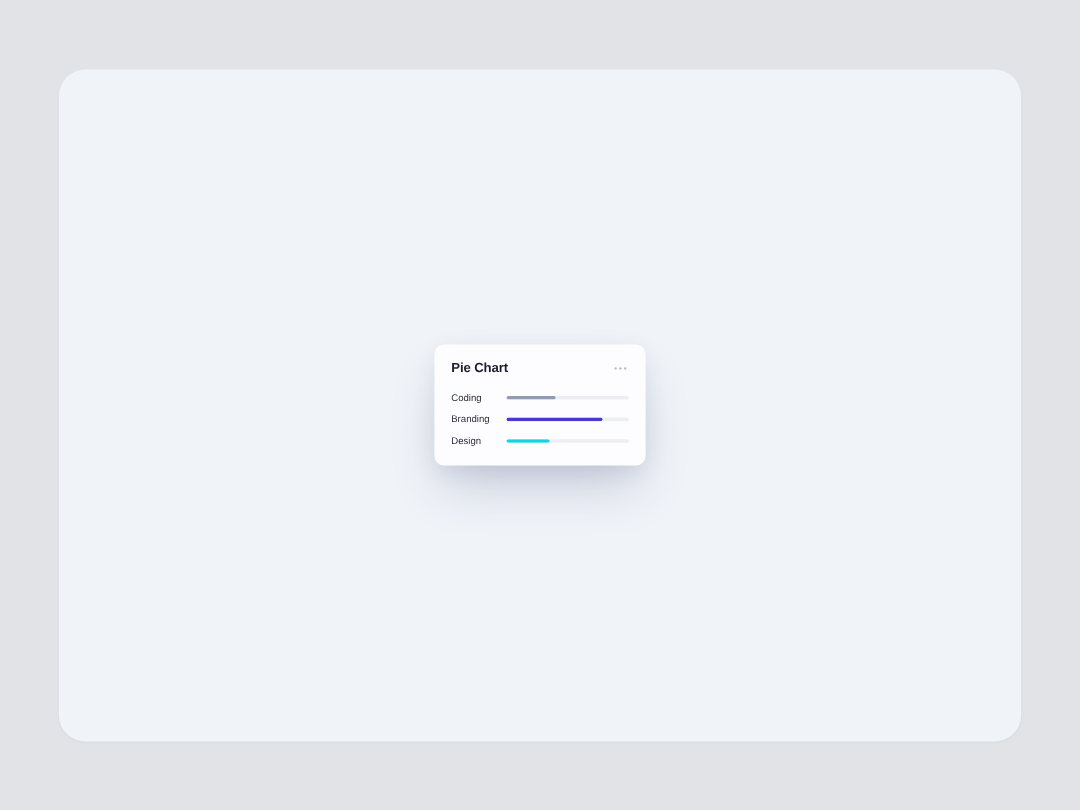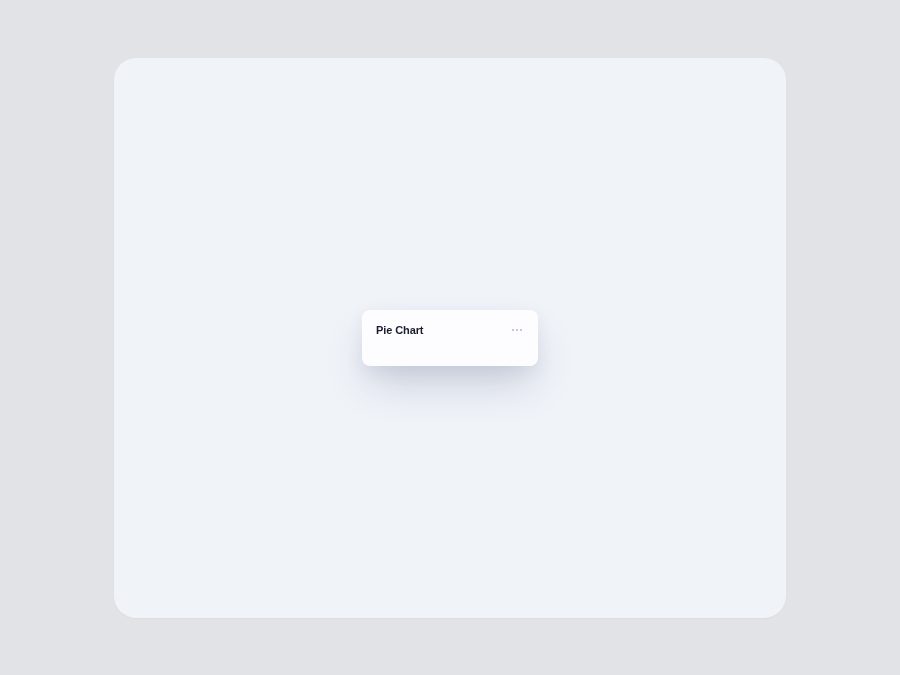--- a/index.html
+++ b/index.html
@@ -7,21 +7,21 @@
       font-family: -apple-system, BlinkMacSystemFont, 'Segoe UI', sans-serif;
       background: #e1e3e7;
       width: 900px;
       height: 675px;
       display: flex;
       align-items: center;
       justify-content: center;
       overflow: hidden;
     }
     .canvas {
-      width: 672px;
+      width: 802px;
       height: 560px;
       background: #f0f3f8;
       border-radius: 22px;
       display: flex;
       align-items: center;
       justify-content: center;
       box-shadow: 0 1px 2px rgba(0,0,0,0.03);
     }
     .card {
       width: 176px;
@@ -116,15 +116,35 @@
     <div class="card-header">
       <div class="card-title">Pie Chart</div>
       <div class="menu-dots">
         <span></span>
           <span></span>
           <span></span>
       </div>
     </div>
 
 
+    <div class="legend" id="legend">
+        <div class="legend-row">
+          <div class="legend-label">Coding</div>
+          <div class="legend-track">
+            <div class="legend-fill" style="width: 40%; background: rgb(143, 155, 179);"></div>
+          </div>
+        </div>
+        <div class="legend-row">
+          <div class="legend-label">Branding</div>
+          <div class="legend-track">
+            <div class="legend-fill" style="width: 78%; background: rgb(74, 56, 209);"></div>
+          </div>
+        </div>
+        <div class="legend-row">
+          <div class="legend-label">Design</div>
+          <div class="legend-track">
+            <div class="legend-fill" style="width: 35%; background: rgb(15, 214, 226);"></div>
+          </div>
+        </div>
+      </div>
 
   </div>
 </div>
 
 </body></html>

